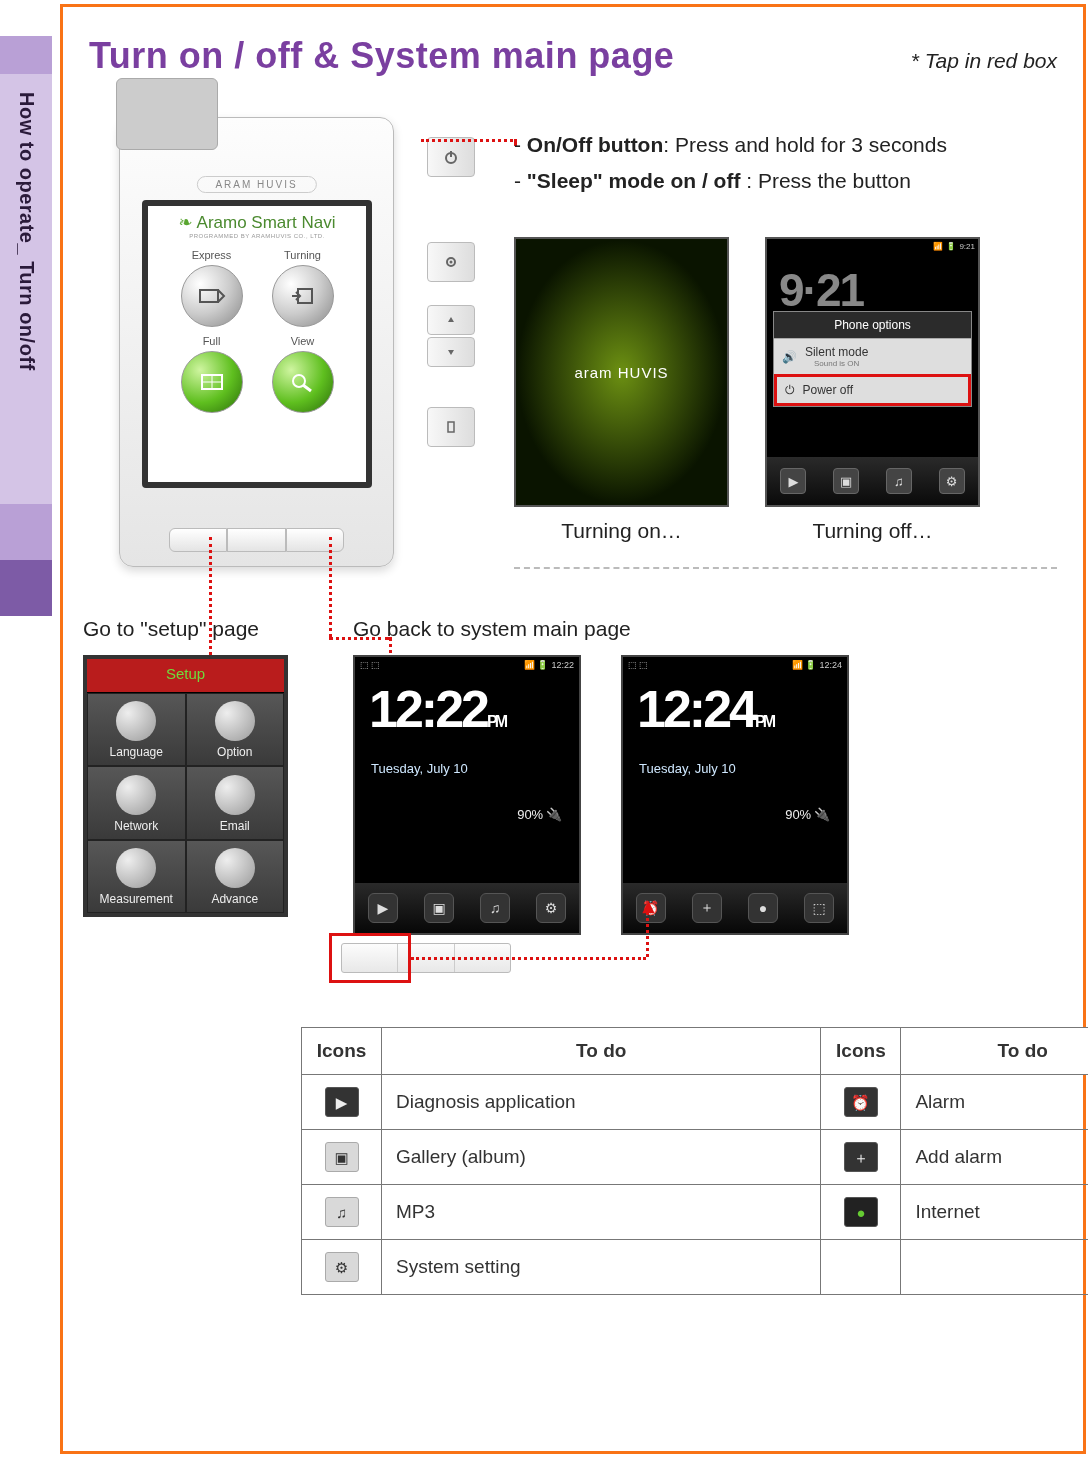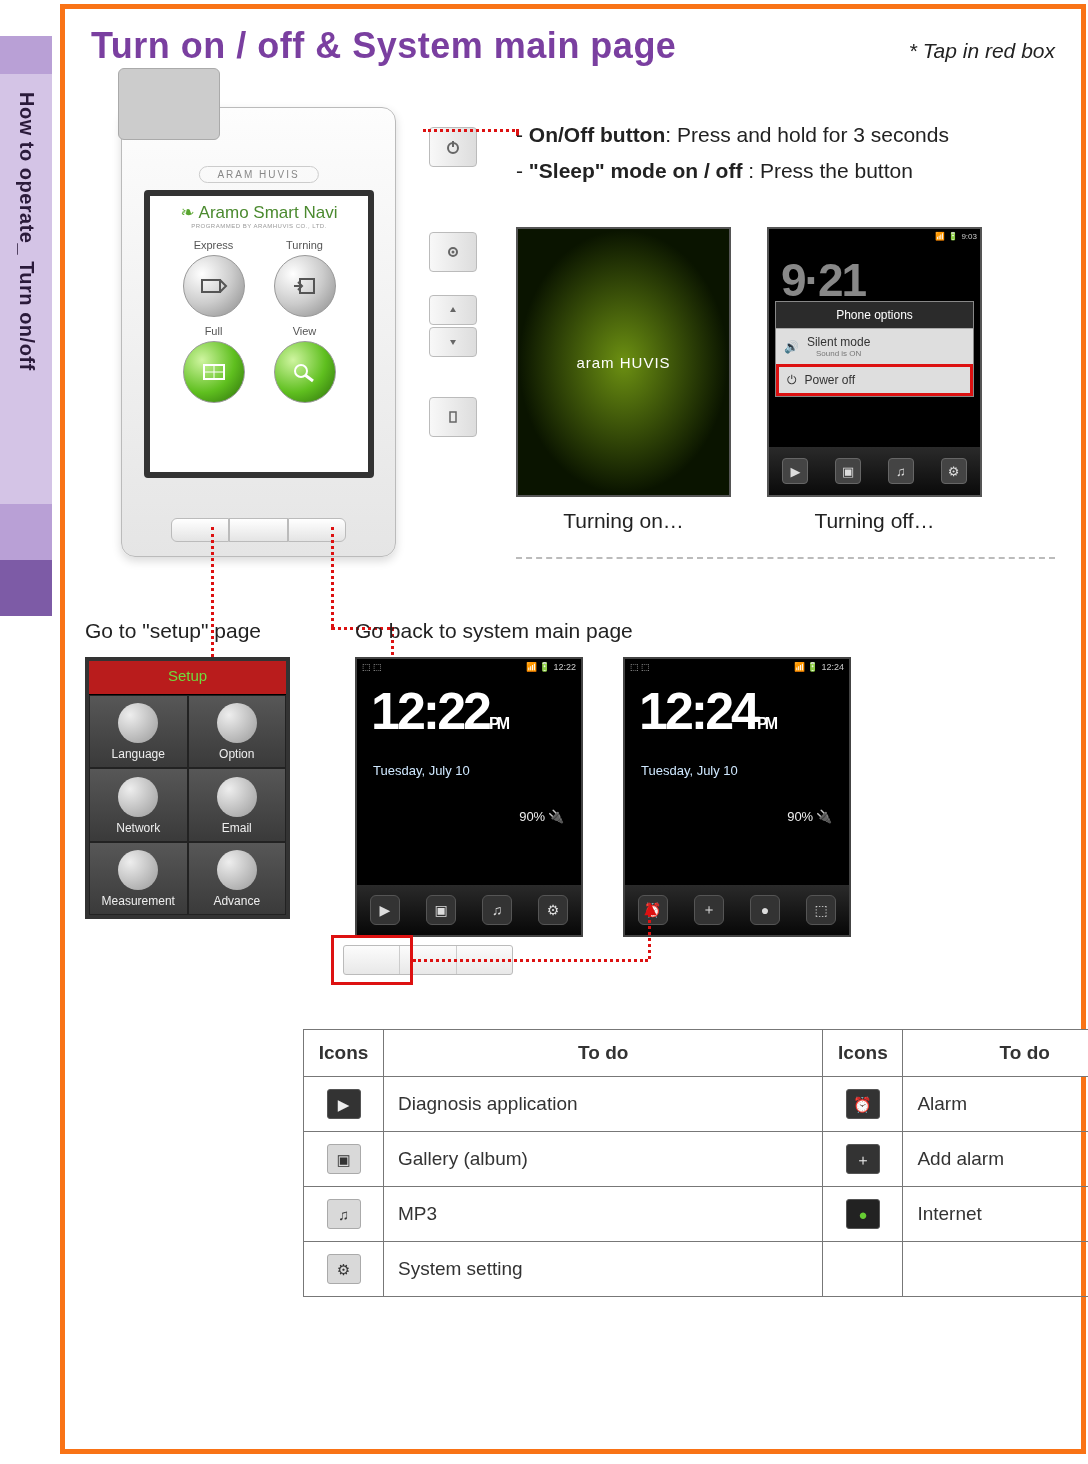--- a/index.html
+++ b/index.html
@@ -7,21 +7,21 @@
 
 
 .side-tab { position: absolute; left: 0; top: 36px; width: 52px; height: 640px; }
 .side-tab .accent-top { height: 38px; background: #B9A0D6; }
 .side-tab .accent-mid { height: 430px; background: #D4C4E6; display: flex; align-items: flex-start; justify-content: center; padding-top: 18px; }
 .side-tab .accent-bot { height: 56px; background: #B9A0D6; }
 .side-tab .accent-bot2 { height: 56px; background: #7D5BA6; }
 .side-tab .accent-mid span { writing-mode: vertical-rl; font-weight: 700; font-size: 20px; color: #2a1a3a; letter-spacing: 0.5px; }
 
 
-.page { position: absolute; left: 60px; top: 4px; right: 2px; bottom: 10px; border: 5px solid #f97316; padding: 16px 26px; }
+.page { position: absolute; left: 60px; top: 4px; right: 2px; bottom: 10px; border: 3px solid #f97316; padding: 28px 26px; }
 
 
 .title-row { display: flex; justify-content: space-between; align-items: baseline; margin-bottom: 30px; }
 .title-row h1 { font-size: 36px; font-weight: 700; color: #7A3FA0; letter-spacing: 0.5px; }
 .title-row .note { font-style: italic; font-size: 21px; color: #222; }
 
 
 .upper { position: relative; height: 560px; }
 
 
@@ -235,21 +235,21 @@
         <div class="scr">
             <div class="logo">aram HUVIS</div>
           </div>
         <div class="cap">Turning on…</div>
       </div>
       <div class="thumb off">
         <div class="scr">
           <div class="status">
               <span>📶</span>
               <span>🔋</span>
-              <span>9:03</span>
+              <span>9:21</span>
             </div>
           <div class="time-big">9·21</div>
           <div class="popup">
             <div class="p-title">Phone options</div>
             <div class="p-row">
               <span>🔊</span>
               <span><span>Silent mode</span><span class="sub">Sound is ON</span></span>
             </div>
             <div class="p-row poff">
               <span>⏻</span>

